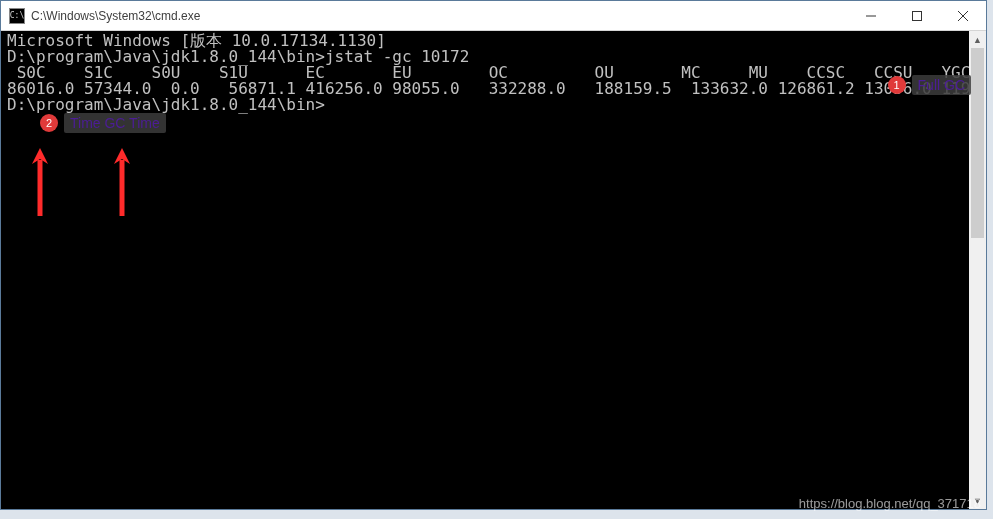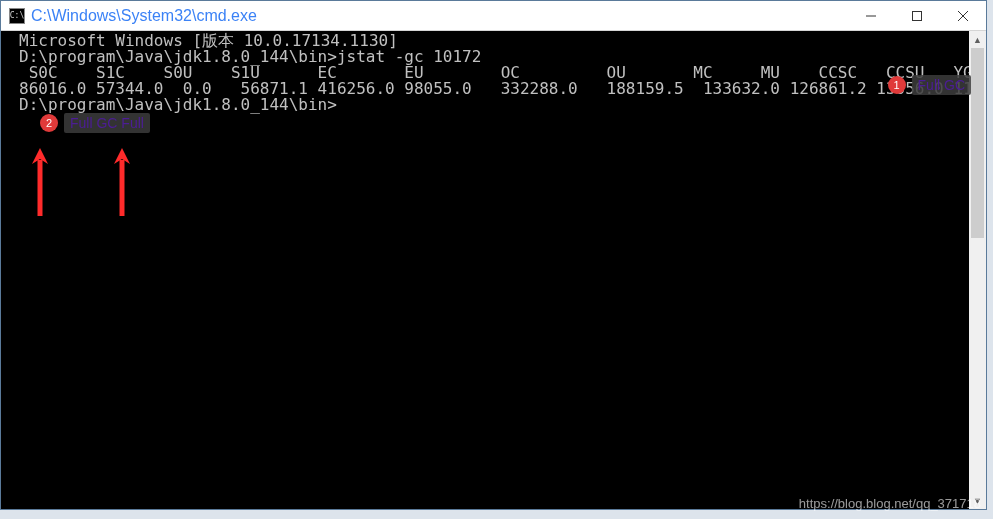--- a/index.html
+++ b/index.html
@@ -33,43 +33,43 @@
       border: 1px solid #888;
       display: inline-flex;
       align-items: center;
       justify-content: center;
       color: #ccc;
       font-size: 8px;
       font-family: monospace;
     }
     .titlebar-title {
       flex: 1;
-      font-size: 16px;
-      color: #3b82f6;
+      font-size: 12px;
+      color: #404040;
     }
     .titlebar-controls { display: flex; height: 100%; }
     .tbc {
       width: 46px;
       display: flex;
       align-items: center;
       justify-content: center;
       color: #333;
     }
     .tbc svg { display: block; }
     .console {
       position: relative;
       width: 100%;
       height: calc(100% - 30px);
       background: #000;
       overflow: hidden;
     }
     .console-inner {
       position: absolute;
       top: 0; left: 0; right: 17px; bottom: 0;
-      padding: 2px 0 0 18px;
+      padding: 2px 0 0 6px;
       border-radius: 7px;
     }
     .scrollbar {
       position: absolute;
       top: 0; right: 0;
       width: 17px; height: 100%;
       background: #f0f0f0;
     }
     .sb-btn {
       position: absolute;
@@ -182,21 +182,21 @@
 
 </div>
 
 <div class="annotation" style="top:75px; right:22px;">
   <div class="ann-badge">1</div>
   <div class="ann-label">Full GC</div>
 </div>
 
 <div class="annotation" style="top:113px; left:40px;">
   <div class="ann-badge">2</div>
-  <div class="ann-label">Full GC Full</div>
+  <div class="ann-label">Time GC Time</div>
 </div>
 
 <svg class="arrow" style="left:28px; top:148px;" width="24" height="70" viewBox="0 0 24 70">
   <path d="M12 68 L12 12" stroke="#ff2b2b" stroke-width="5" fill="none"></path>
   <path d="M12 0 L4 16 L12 11 L20 16 Z" fill="#ff2b2b"></path>
 </svg>
 <svg class="arrow" style="left:110px; top:148px;" width="24" height="70" viewBox="0 0 24 70">
   <path d="M12 68 L12 12" stroke="#ff2b2b" stroke-width="5" fill="none"></path>
   <path d="M12 0 L4 16 L12 11 L20 16 Z" fill="#ff2b2b"></path>
 </svg>

